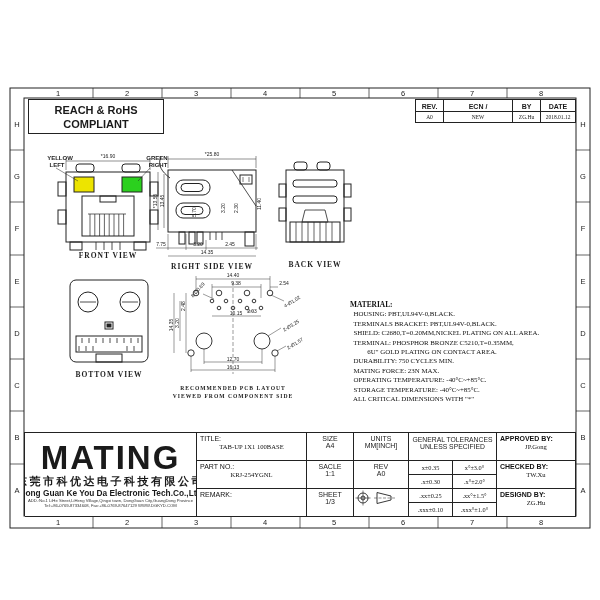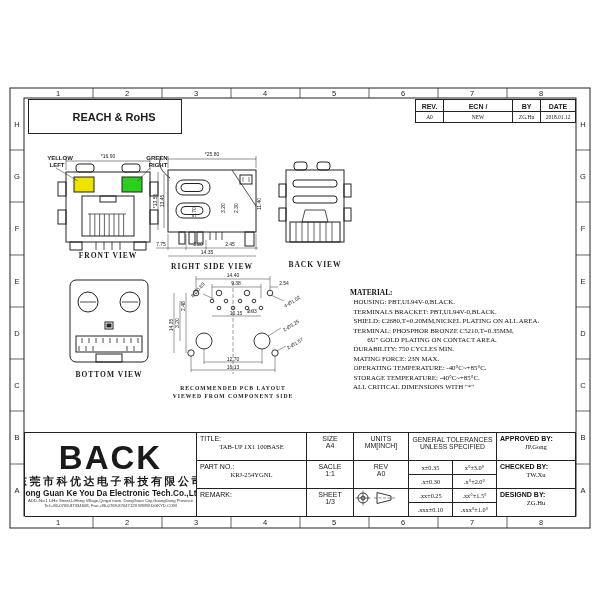--- a/index.html
+++ b/index.html
@@ -8,28 +8,28 @@
   svg{position:absolute;left:0;top:0;}
   svg text{fill:#1d1d1d;font-family:"Liberation Sans",sans-serif;}
   .cap{font-family:"Liberation Serif",serif;font-weight:bold;letter-spacing:1px;}
   .dim{font-size:5px;}
   .glabel{position:absolute;width:20px;height:11px;line-height:11px;text-align:center;
           font-size:7.5px;color:#222;}
   .gside{position:absolute;width:14px;height:11px;line-height:11px;text-align:center;
          font-size:7.5px;color:#222;}
   .reach{position:absolute;left:28px;top:99px;width:134px;height:33px;border:1.2px solid #222;
          display:flex;flex-direction:column;justify-content:center;text-align:center;
-         font-size:11px;font-weight:bold;line-height:14px;background:#fff;padding-left:18px;}
+         font-size:11px;font-weight:bold;line-height:14px;background:#fff;}
   .revtbl{position:absolute;left:415px;top:99px;width:161px;font-size:7px;background:#fff;}
   .revtbl .r{display:flex;}
   .revtbl .c{border-left:0.8px solid #222;border-bottom:0.8px solid #222;box-sizing:border-box;
              text-align:center;overflow:hidden;}
   .revtbl .hrow .c{height:13px;line-height:13px;border-top:0.8px solid #222;font-size:7px;}
   .revtbl .drow .c{height:11px;line-height:11px;font-size:5.5px;font-family:"Liberation Serif",serif;}
-  .notes{position:absolute;left:350px;top:288px;width:228px;font-family:"Liberation Serif",serif;
+  .notes{position:absolute;left:350px;top:300px;width:228px;font-family:"Liberation Serif",serif;
          font-size:6.9px;line-height:9.4px;color:#111;}
   .notes .t{font-weight:bold;font-size:7.4px;white-space:pre;}
   .note-line{white-space:pre;}
   .tblock{position:absolute;left:24px;top:432px;width:552px;height:84px;background:#fff;
           border-top:1px solid #222;border-left:1px solid #222;box-sizing:border-box;font-size:7px;}
   .cell{position:absolute;border-right:0.9px solid #222;border-bottom:0.9px solid #222;
         box-sizing:border-box;overflow:hidden;}
   .cell .lbl{display:block;font-size:7px;padding:2px 0 0 3px;color:#111;}
   .cell .val{display:block;text-align:center;font-family:"Liberation Serif",serif;
              font-size:6.6px;padding-top:1px;color:#111;}
@@ -227,20 +227,21 @@
   <span class="gside" style="left:576px;top:171px">G</span>
   <span class="gside" style="left:576px;top:223px">F</span>
   <span class="gside" style="left:576px;top:276px">E</span>
   <span class="gside" style="left:576px;top:328px">D</span>
   <span class="gside" style="left:576px;top:380px">C</span>
   <span class="gside" style="left:576px;top:432px">B</span>
   <span class="gside" style="left:576px;top:485px">A</span>
 
   <div class="reach">
     <span>REACH &amp; RoHS</span>
+    <span>COMPLIANT</span>
   </div>
 
   <div class="revtbl">
     <div class="r hrow">
       <div class="c" style="width:28px;font-weight:bold">REV.</div>
       <div class="c" style="width:69px;font-weight:bold">ECN / DESCRIPTION</div>
       <div class="c" style="width:28px;font-weight:bold">BY</div>
       <div class="c" style="width:36px;font-weight:bold;border-right:0.8px solid #222">DATE</div>
     </div>
     <div class="r drow">
@@ -261,21 +262,21 @@
     <div class="note-line">  DURABILITY: 750 CYCLES MIN.</div>
     <div class="note-line">  MATING FORCE: 23N MAX.</div>
     <div class="note-line">  OPERATING TEMPERATURE: -40°C~+85°C.</div>
     <div class="note-line">  STORAGE TEMPERATURE: -40°C~+85°C.</div>
     <div class="note-line">  ALL CRITICAL DIMENSIONS WITH "*"</div>
   </div>
 
   <div class="tblock">
 
     <div class="cell company" style="left:0;top:0;width:172px;height:84px">
-      <div class="logo">BACK</div>
+      <div class="logo">MATING</div>
       <div class="cn">东莞市科优达电子科技有限公司</div>
       <div class="en">Dong Guan Ke You Da Electronic Tech.Co.,Ltd</div>
       <div class="addr">ADD.:No.1 LiHe Street,LiHeng Village,Qingxi town, DongGuan City,GuangDong Province</div>
       <div class="addr">Tel:+86-0769-87334608, Fax:+86-0769-87647129  WWW.DGKYD.COM</div>
     </div>
 
     <div class="cell" style="left:172px;top:0;width:110px;height:28px">
       <span class="lbl">TITLE:</span>
       <span class="val">TAB-UP 1X1 100BASE</span>
     </div>

